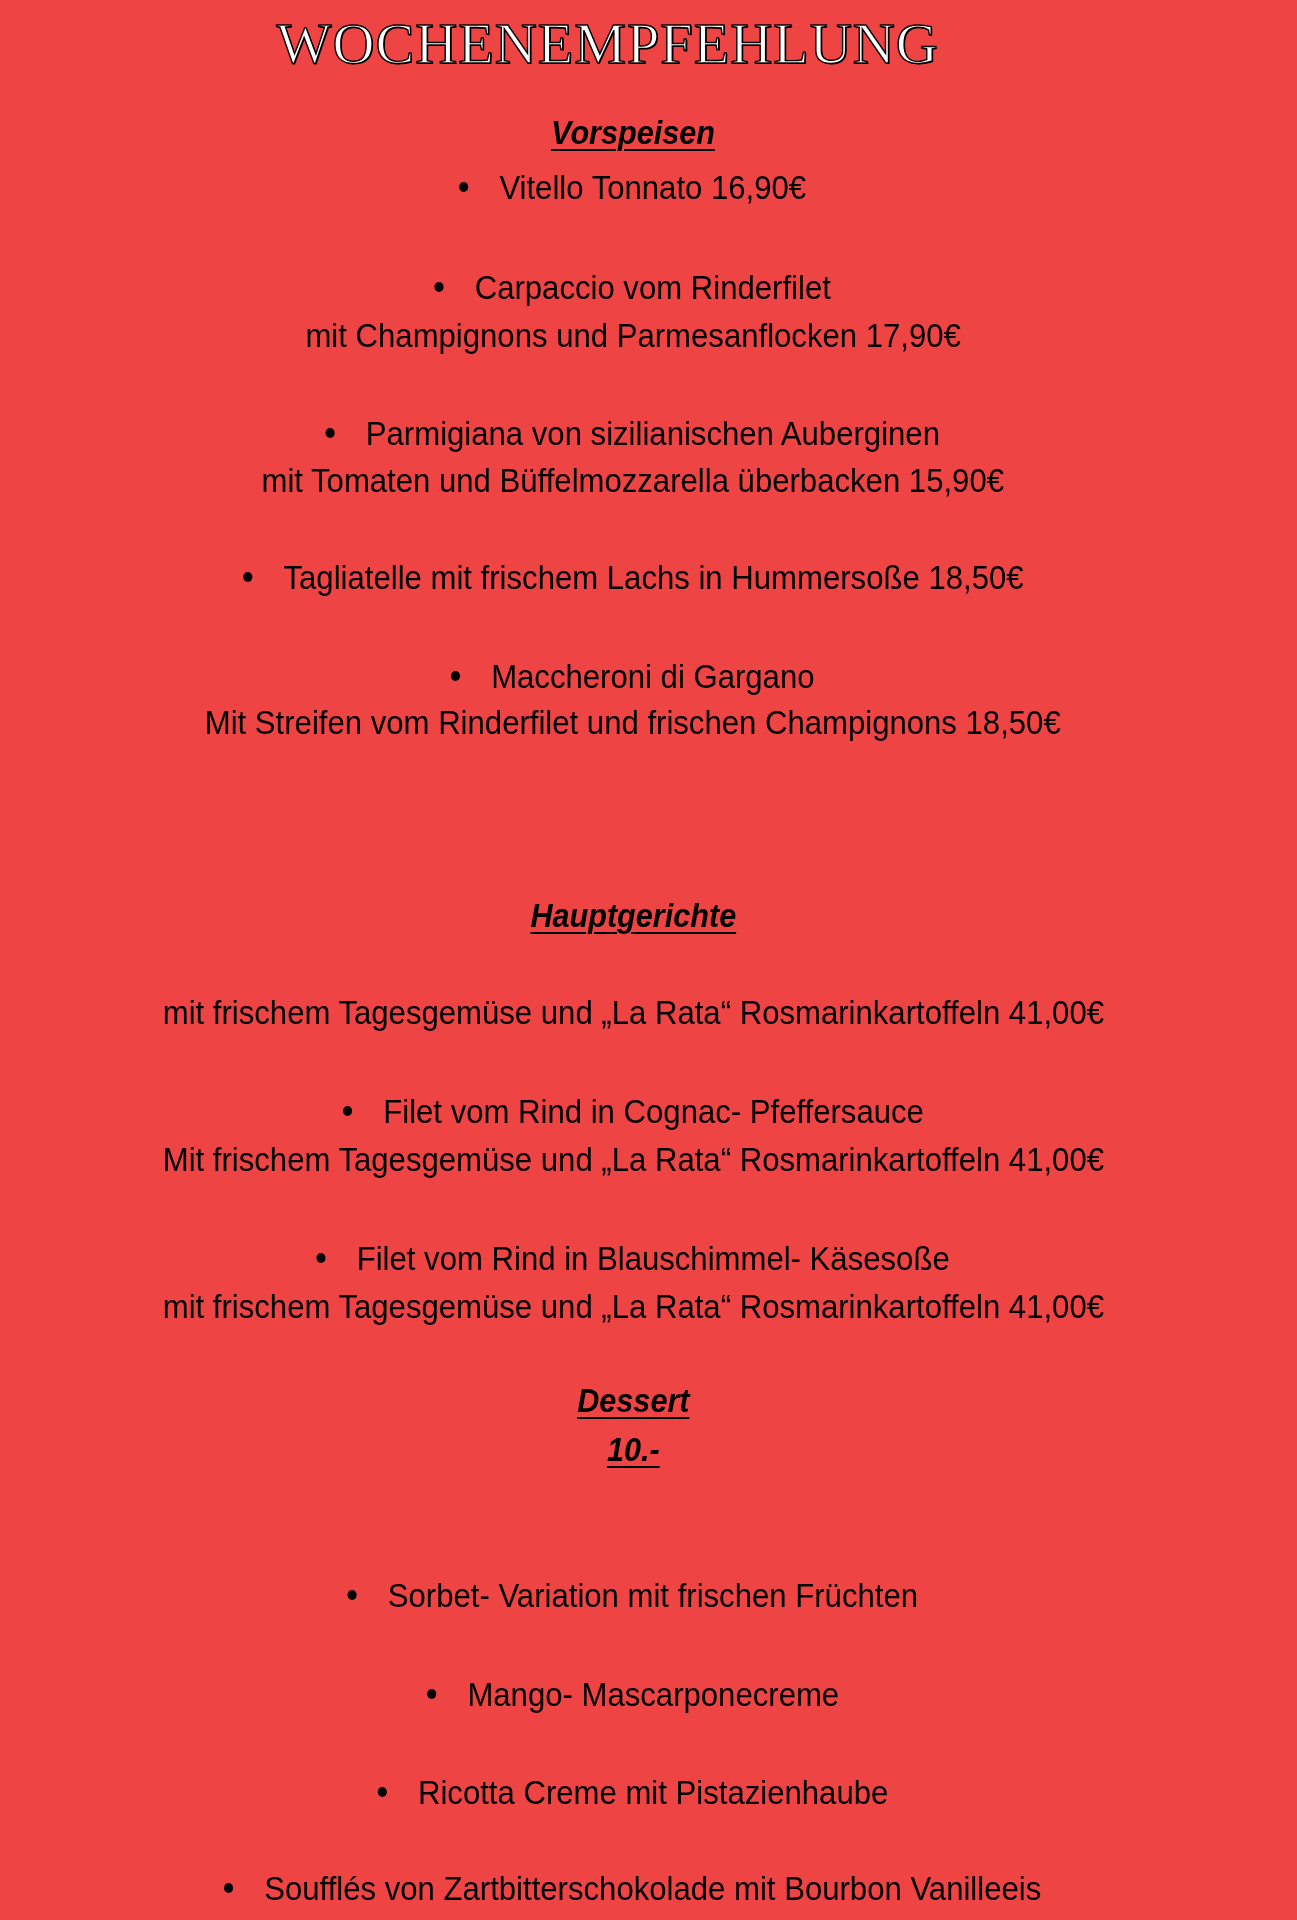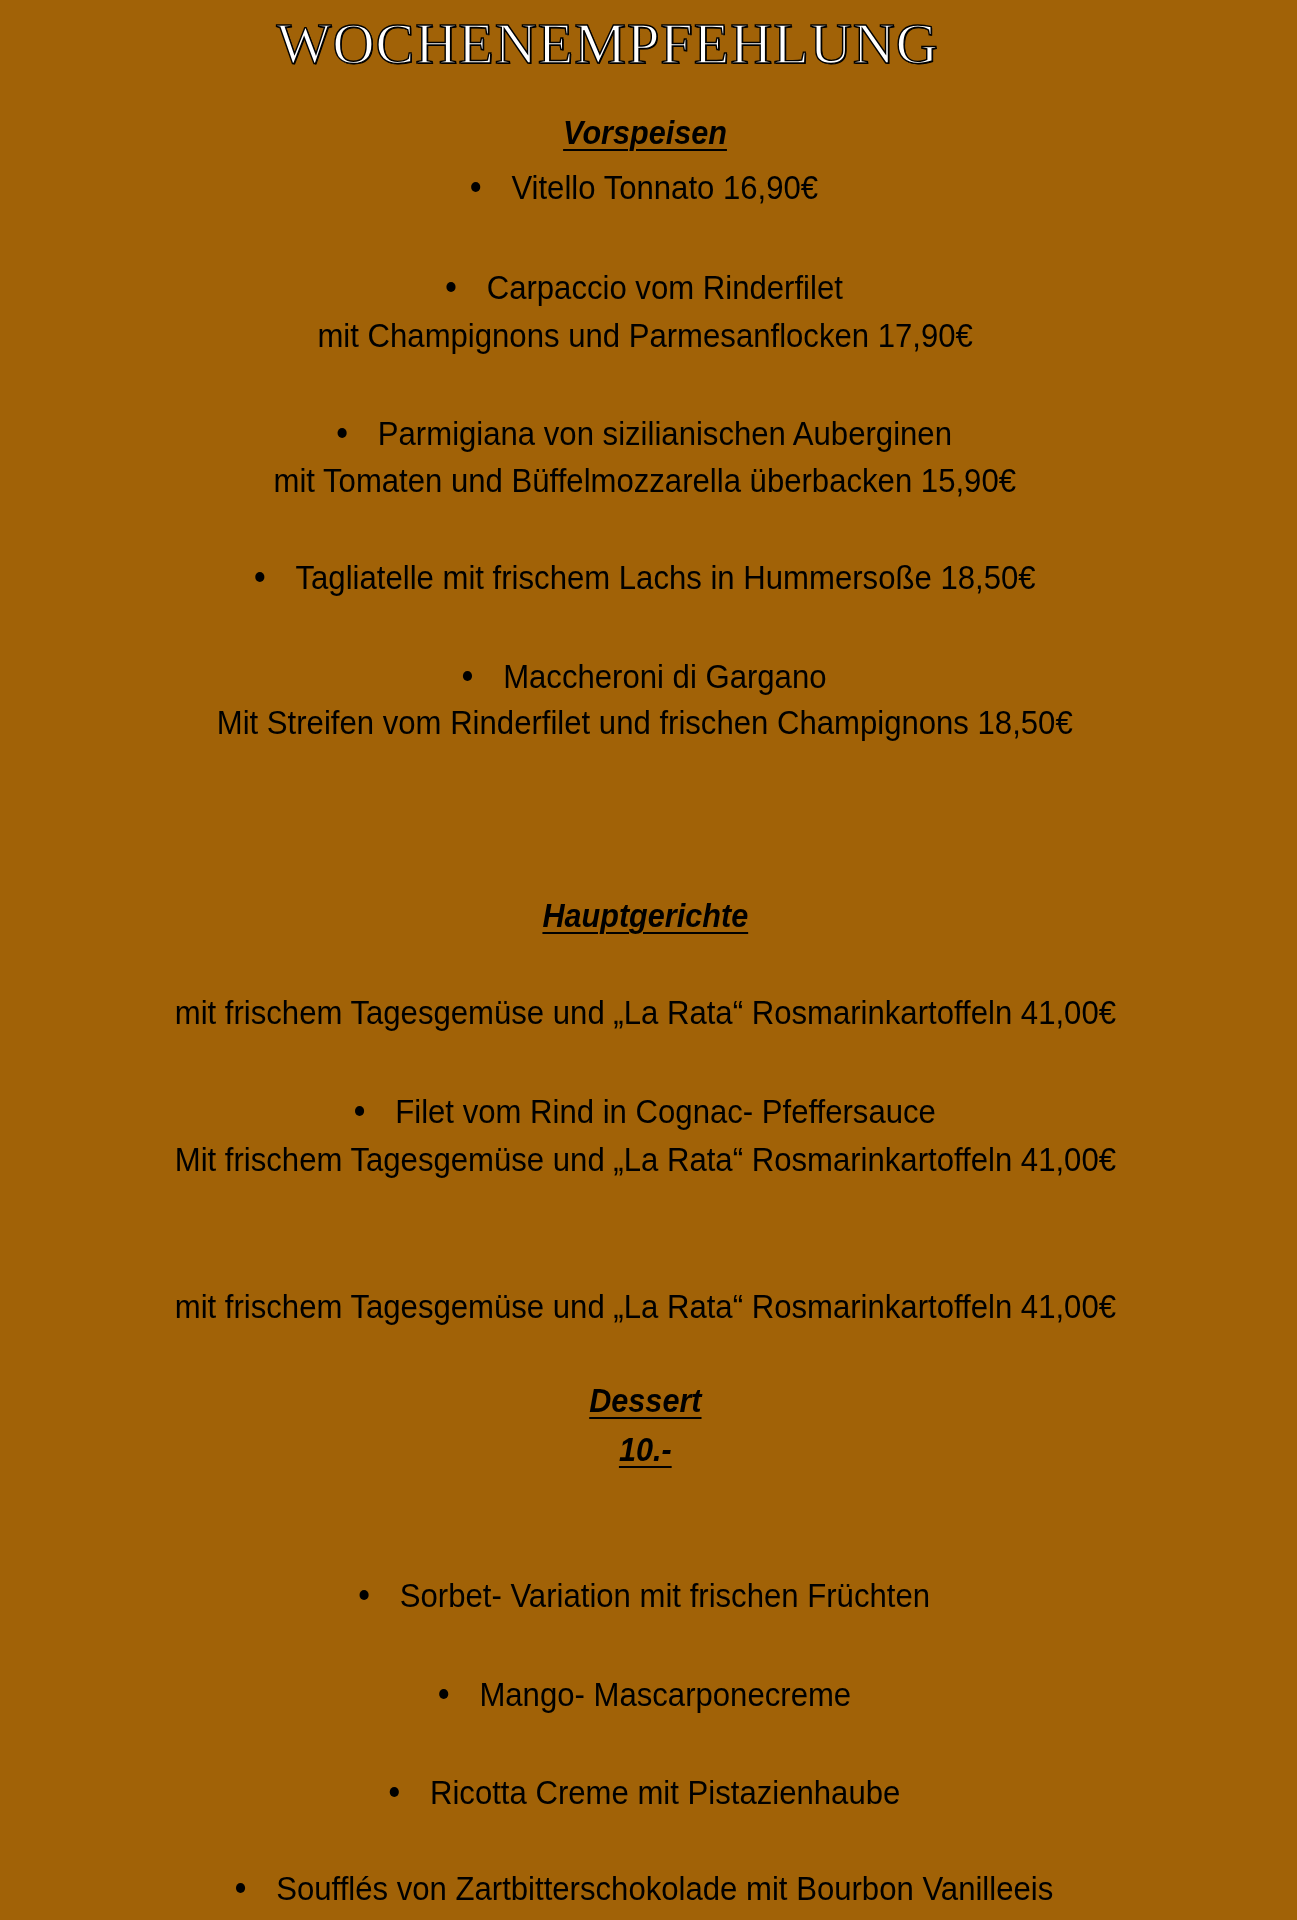--- a/index.html
+++ b/index.html
@@ -1,19 +1,19 @@
 <!DOCTYPE html>
 <html><head>
 <meta charset="utf-8">
 <style>
   html, body { margin: 0; padding: 0; background: #ffffff; }
   body { width: 1297px; height: 1920px; position: relative; overflow: hidden; color: #000; }
-  .page { position: absolute; left: 0; top: 0; width: 1297px; height: 1920px; background: #a16207; }
+  .page { position: absolute; left: 0; top: 0; width: 1297px; height: 1920px; background: #ef4444; }
   .row {
-    position: absolute; left: 16px; width: 1216px; text-align: center;
+    position: absolute; left: 4px; width: 1216px; text-align: center;
     font-family: "Liberation Sans", sans-serif; font-size: 34px; line-height: 40px;
     white-space: nowrap; height: 40px; padding-left: 21px;
   }
   .row > .inner { display: inline-block; transform: scaleX(0.915); transform-origin: center center; }
   .title {
     position: absolute; left: 0; width: 1216px; text-align: center; top: 14px;
     font-family: "Liberation Serif", serif; font-size: 57px; line-height: 60px;
     letter-spacing: 1px; white-space: nowrap;
     color: #ffffff; -webkit-text-stroke: 1.4px #000;
     text-shadow: 1px 1px 0 #000;
@@ -46,20 +46,21 @@
   <div class="row" style="top:702px"><span class="inner">Mit Streifen vom Rinderfilet und frischen Champignons 18,50€</span></div>
 
 
   <div class="row heading" style="top:895px"><span class="inner">Hauptgerichte</span></div>
 
   <div class="row" style="top:992px"><span class="inner">mit frischem Tagesgemüse und „La Rata“ Rosmarinkartoffeln 41,00€</span></div>
 
   <div class="row" style="top:1091px"><span class="inner"><span class="bullet"></span><span>Filet vom Rind in Cognac- Pfeffersauce</span></span></div>
   <div class="row" style="top:1139px"><span class="inner">Mit frischem Tagesgemüse und „La Rata“ Rosmarinkartoffeln 41,00€</span></div>
 
+  <div class="row" style="top:1238px"><span class="inner"><span class="bullet"></span><span>Filet vom Rind in Blauschimmel- Käsesoße</span></span></div>
   <div class="row" style="top:1286px"><span class="inner">mit frischem Tagesgemüse und „La Rata“ Rosmarinkartoffeln 41,00€</span></div>
 
   <div class="row heading" style="top:1380px"><span class="inner">Dessert</span></div>
   <div class="row heading" style="top:1429px"><span class="inner">10.-</span></div>
 
 
   <div class="row" style="top:1575px"><span class="inner"><span class="bullet"></span><span>Sorbet- Variation mit frischen Früchten</span></span></div>
 
   <div class="row" style="top:1772px"><span class="inner"><span class="bullet"></span><span>Ricotta Creme mit Pistazienhaube</span></span></div>
 

